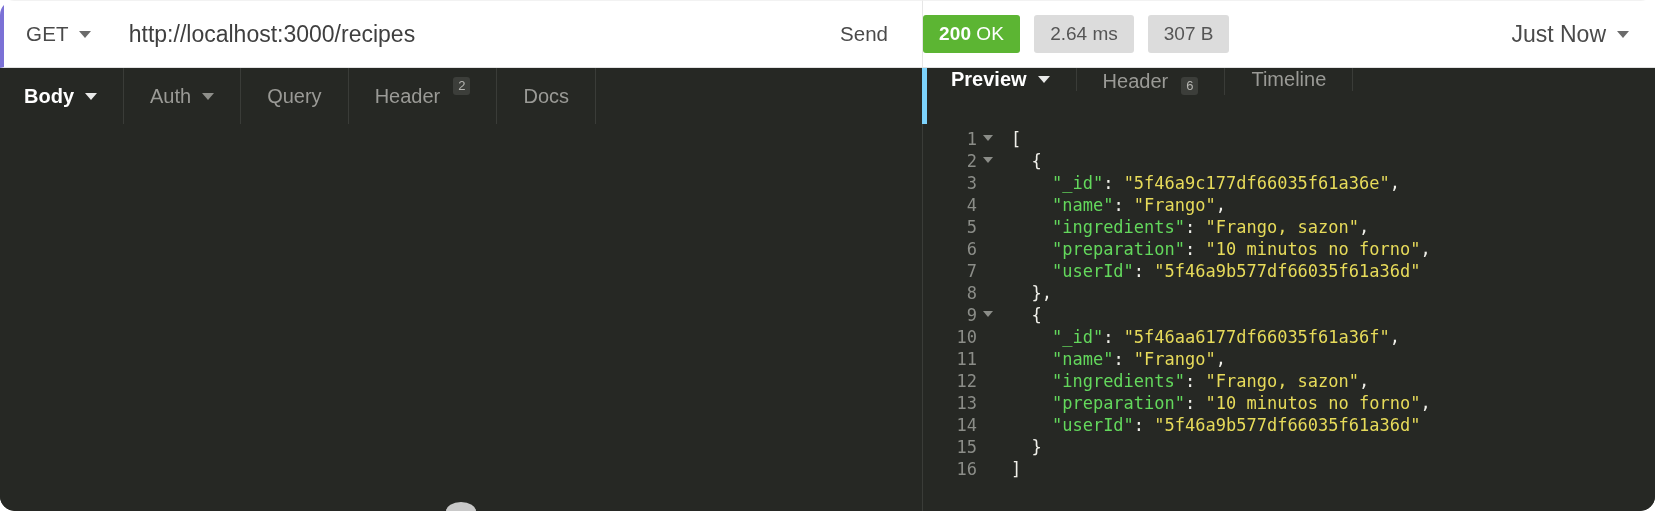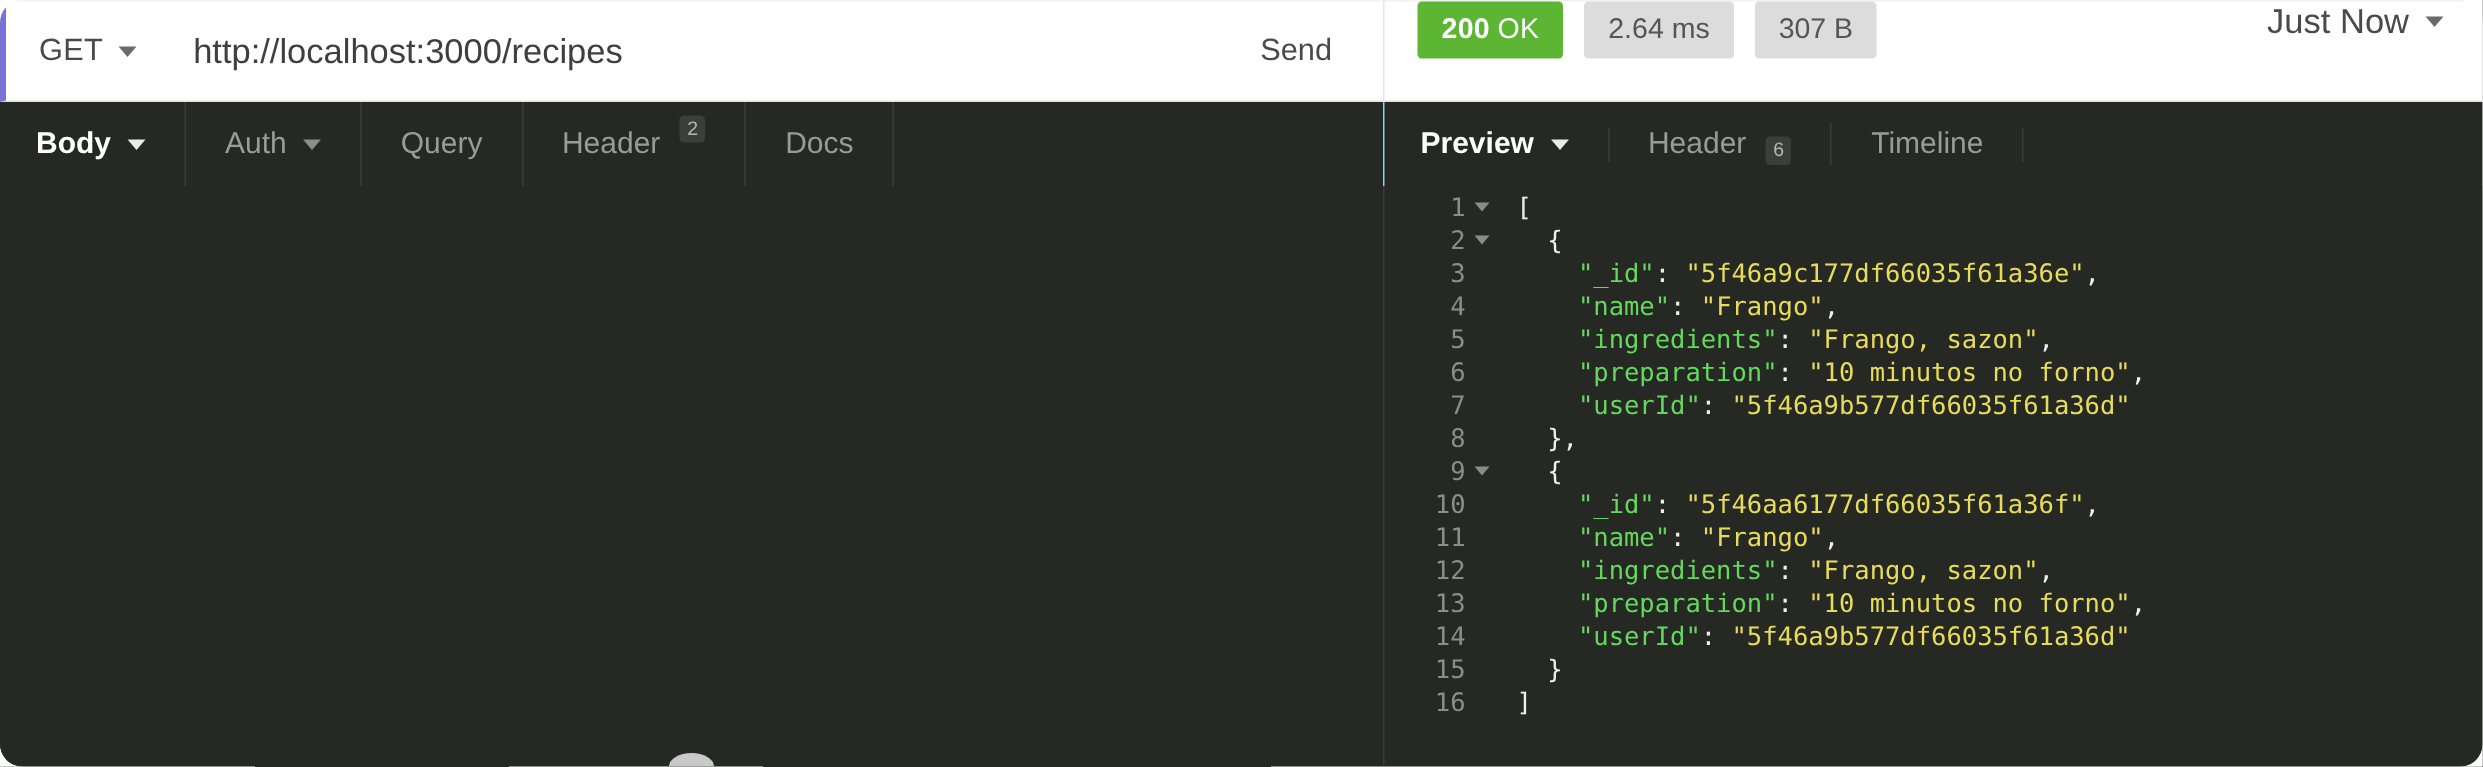--- a/index.html
+++ b/index.html
@@ -81,27 +81,26 @@
     font-size: 20.5px;
     color: #4a4a4a;
     padding: 0 34px 0 10px;
     cursor: pointer;
     height: 100%;
   }
 
   .status-section {
     flex: 1;
     display: flex;
-    align-items: flex-start;
+    align-items: center;
     background: #ffffff;
     border-left: 1px solid #e6e6e6;
     border-bottom: 1px solid #e2e2e2;
     border-top: 1px solid #f2f2f2;
     box-sizing: border-box;
-    padding-left: 22px;
     padding-right: 26px;
   }
   .pill {
     display: inline-flex;
     align-items: center;
     justify-content: center;
     height: 38px;
     padding: 0 16px;
     border-radius: 3px;
     font-size: 19px;
@@ -142,22 +141,22 @@
   .tabgroup-left {
     width: 922px;
     display: flex;
     align-items: stretch;
     box-sizing: border-box;
     text-align: center;
   }
   .tabgroup-right {
     flex: 1;
     display: flex;
-    align-items: center;
-    border-left: 1px solid #7dd3fc;
+    align-items: flex-start;
+    border-left: 5px solid #7dd3fc;
     box-sizing: border-box;
   }
   .tab {
     display: flex;
     align-items: center;
     gap: 11px;
     padding: 0 26px;
     font-size: 20px;
     color: #9a9a96;
     cursor: pointer;

